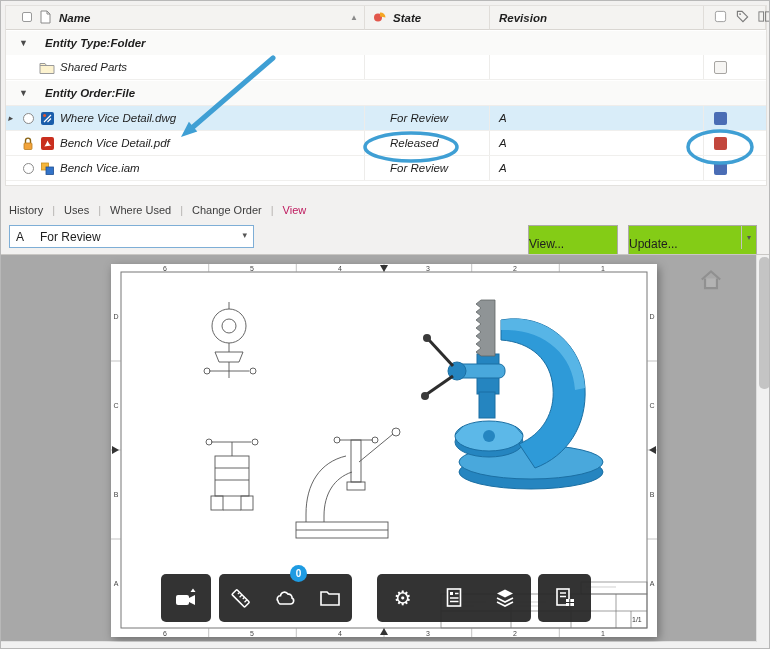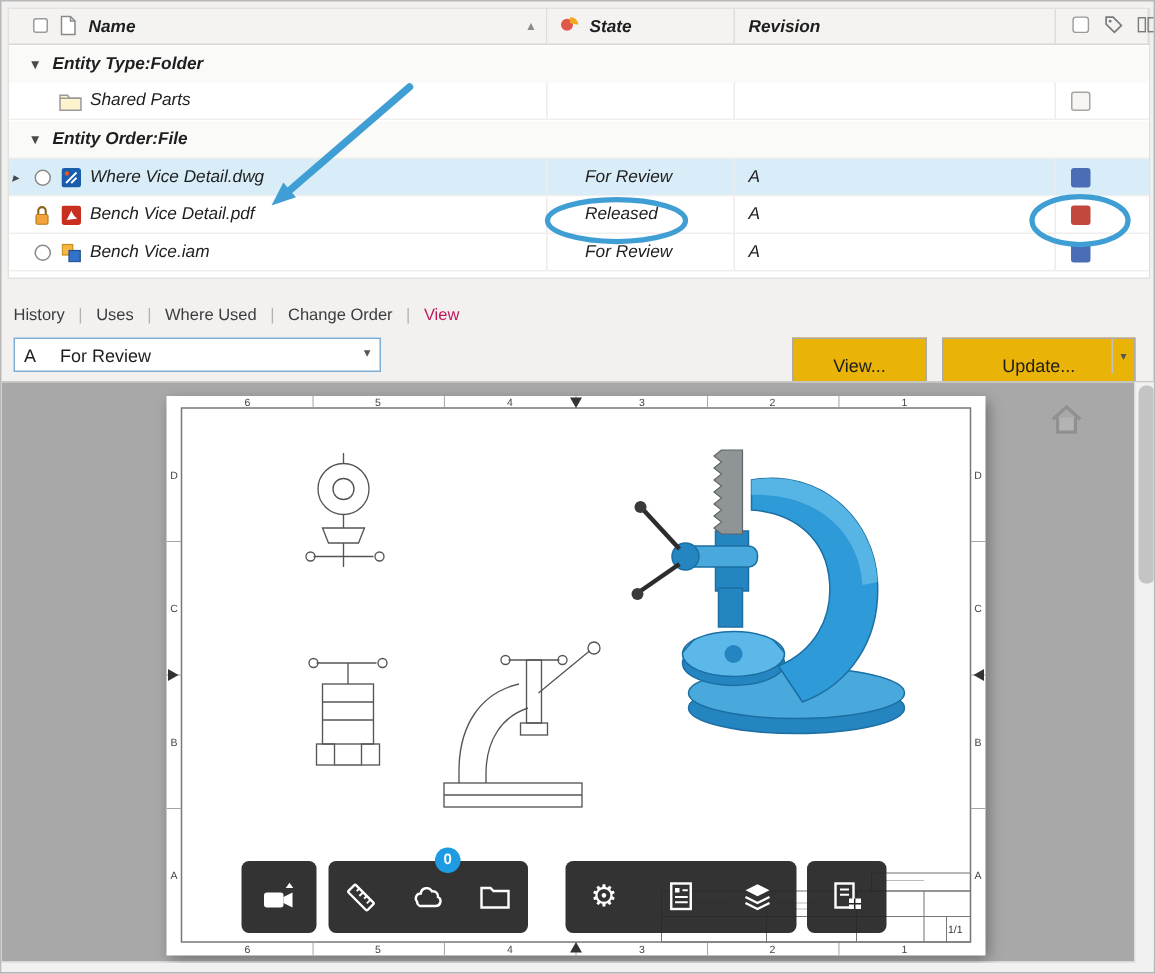--- a/index.html
+++ b/index.html
@@ -19,21 +19,21 @@
   .ghdr .cell { background:#f4f3f1; border-right:1px solid #e0ddd9; border-bottom:1px solid #d9d6d2; }
   .sort-arrow { position:absolute; left:344px; top:7px; font-size:8px; color:#8a8a8a; }
   .hdr-sq { width:10px; height:10px; border:1px solid #9a9a9a; background:#fff; border-radius:2px; position:absolute; left:16px; top:6px; }
   .hdr-page { position:absolute; left:33px; top:4px; }
   .ghdr .c-name span.lbl { margin-left:53px; }
   .state-ico { margin-right:6px; margin-left:-17px; }
   .hdr-right-ico { margin-right:9px; cursor:pointer; }
 
   .group-row { height:25px; background:#fafaf9; border-bottom:1px solid #efedeb; font-weight:bold; display:flex; align-items:center; }
   .grp-tri { position:absolute; left:13px; font-size:9px; color:#4a4a4a; }
-  .group-row .lbl { margin-left:29px; }
+  .group-row .lbl { margin-left:39px; }
 
   .data-row { height:25px; border-bottom:1px solid #f0efed; }
   .row-shared { top:49px; }
   .grp-folder { top:25px; }
   .grp-file { top:75px; }
   .row-dwg { top:100px; }
   .row-pdf { top:125px; }
   .row-iam { top:150px; }
   .row-dwg .cell { background:#d9edf9; }
   .row-dwg { box-shadow: inset 0 0 0 1px #bcdcf0; }
@@ -50,21 +50,21 @@
   .tabs { position:absolute; left:8px; top:199px; height:20px; display:flex; align-items:center; gap:9px; font-size:11px; color:#3c3c3c; }
   .tab { cursor:pointer; }
   .tab-sep { color:#b5b3b0; }
   .tab-active { color:#be185d; }
 
   
   .combo { position:absolute; left:8px; top:224px; width:245px; height:23px; background:#fff; border:1px solid #7eaed6; font-size:12px; color:#1e1e1e; display:flex; align-items:center; cursor:pointer; }
   .combo .rev { margin-left:6px; width:22px; }
   .combo .st { margin-left:2px; }
   .combo .chev { position:absolute; right:6px; top:4px; font-size:9px; color:#555; }
-  .btn { position:absolute; top:224px; height:37px; background:#eab308; border:1px solid #acaaa7; font-size:12px; color:#1e1e1e; display:flex; align-items:center; justify-content:center; cursor:pointer; }
+  .btn { position:absolute; top:224px; height:37px; background:#84cc16; border:1px solid #acaaa7; font-size:12px; color:#1e1e1e; display:flex; align-items:center; cursor:pointer; }
   .btn-view { left:527px; width:90px; }
   .btn-update { left:627px; width:129px; padding-right:0; }
   .split { position:absolute; right:0; top:0; width:15px; height:23px; border-left:1px solid #c4c2bf; display:flex; align-items:center; justify-content:center; font-size:8px; color:#555; }
 
   
   .preview { position:absolute; left:0; top:253px; width:770px; height:396px; background:#f1f1f1; border-top:1px solid #c9c7c4; }
   .canvas { position:absolute; left:0; top:0; width:755px; height:387px; background:#a8a8a8; overflow:hidden; }
   .vscroll { position:absolute; right:0; top:0; width:15px; height:387px; background:#f1f1f1; border-left:1px solid #dedede; }
   .vthumb { position:absolute; left:2px; top:2px; width:11px; height:132px; background:#c4c4c4; border-radius:5px; }
   .hscroll { position:absolute; left:0; bottom:0; width:755px; height:9px; background:#f1f1f1; border-top:1px solid #e2e2e2; }

